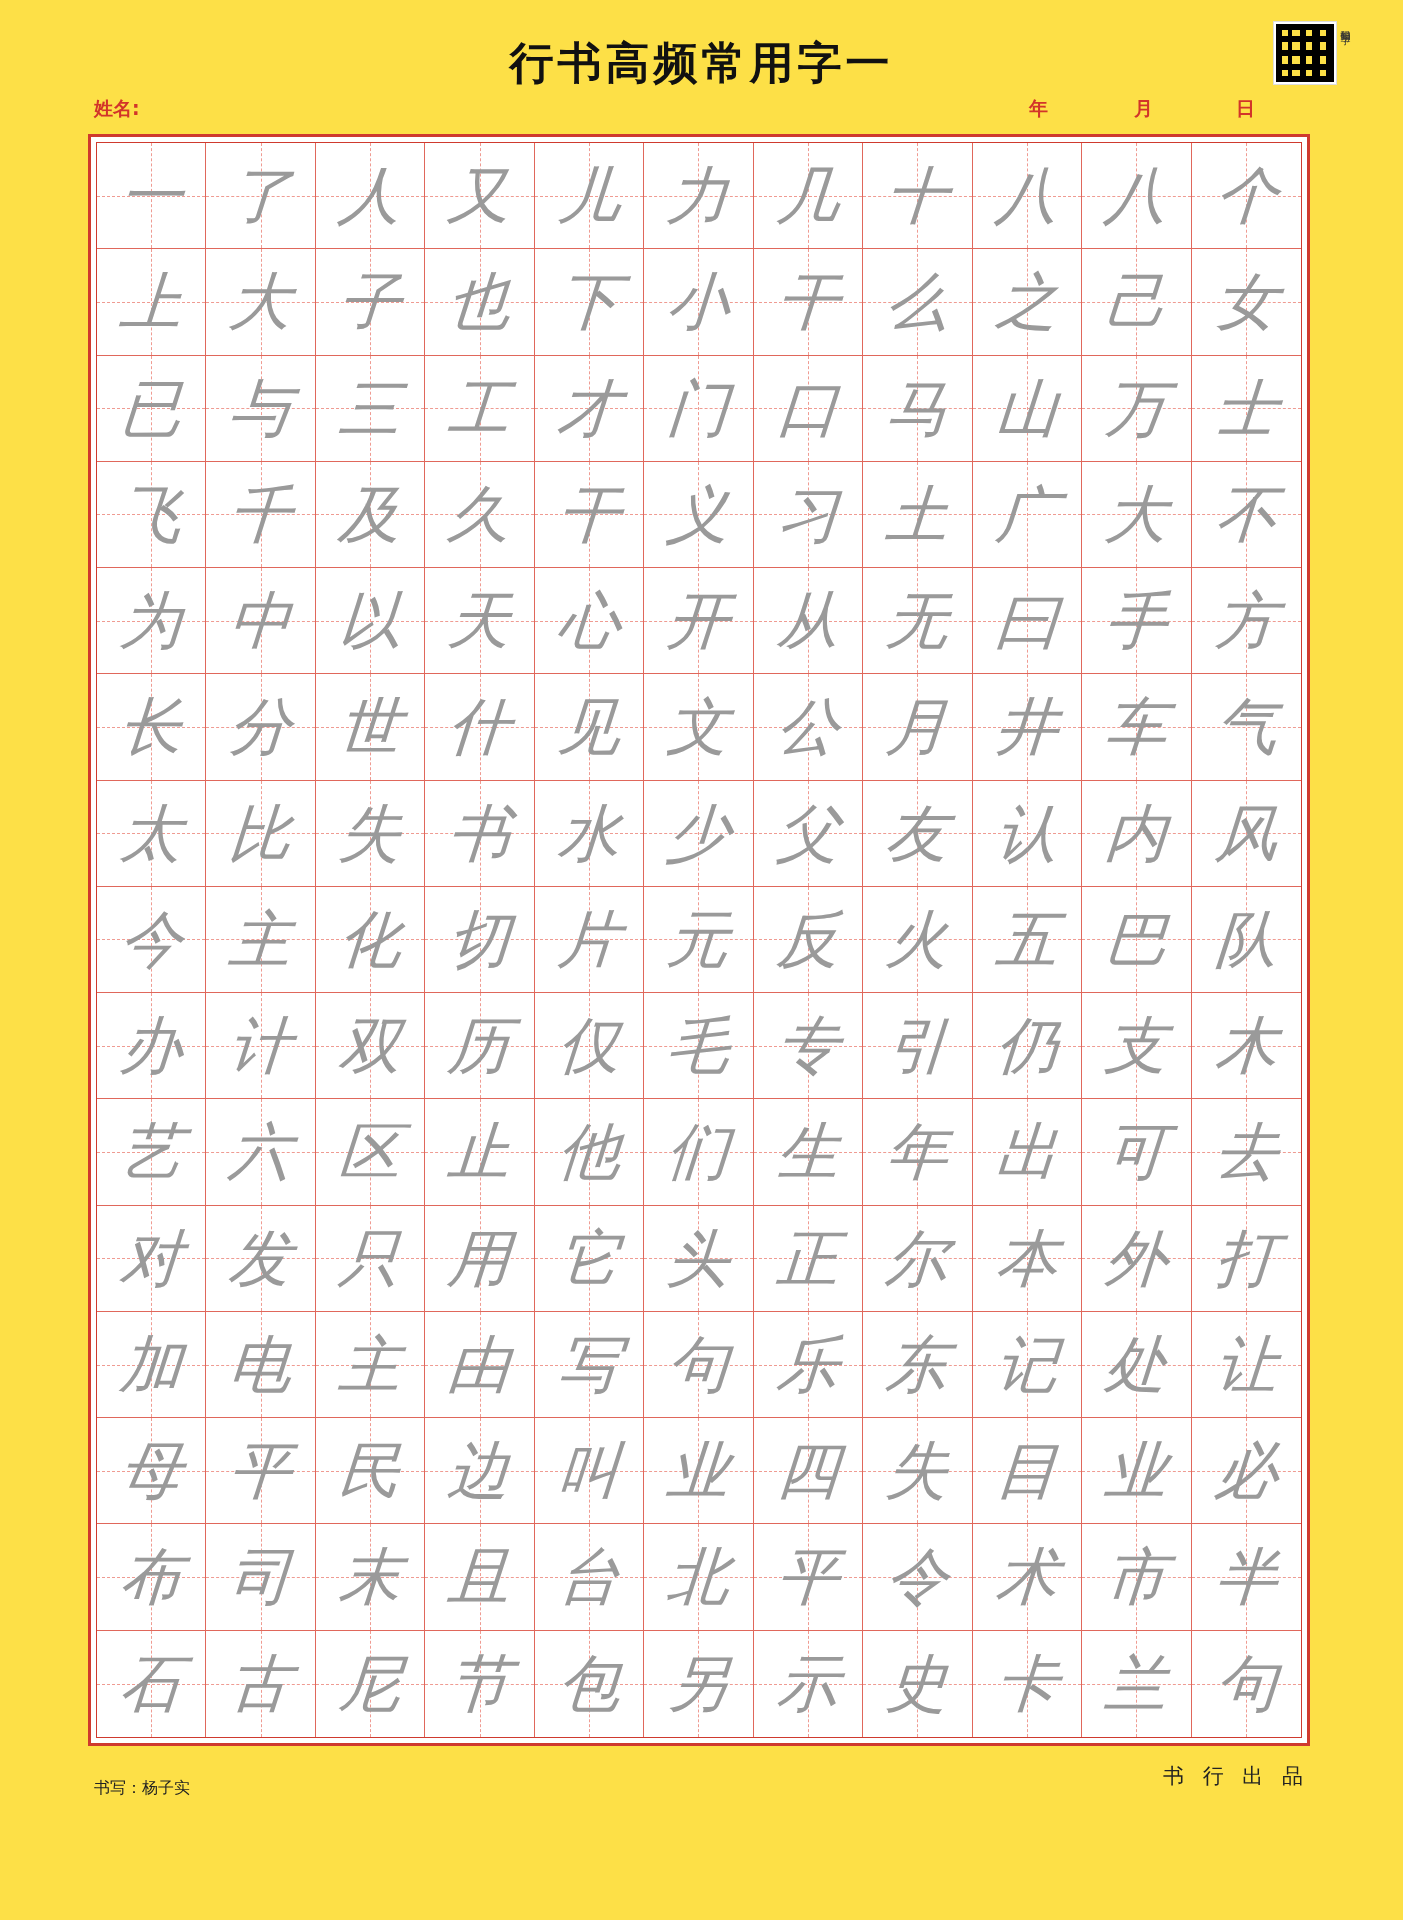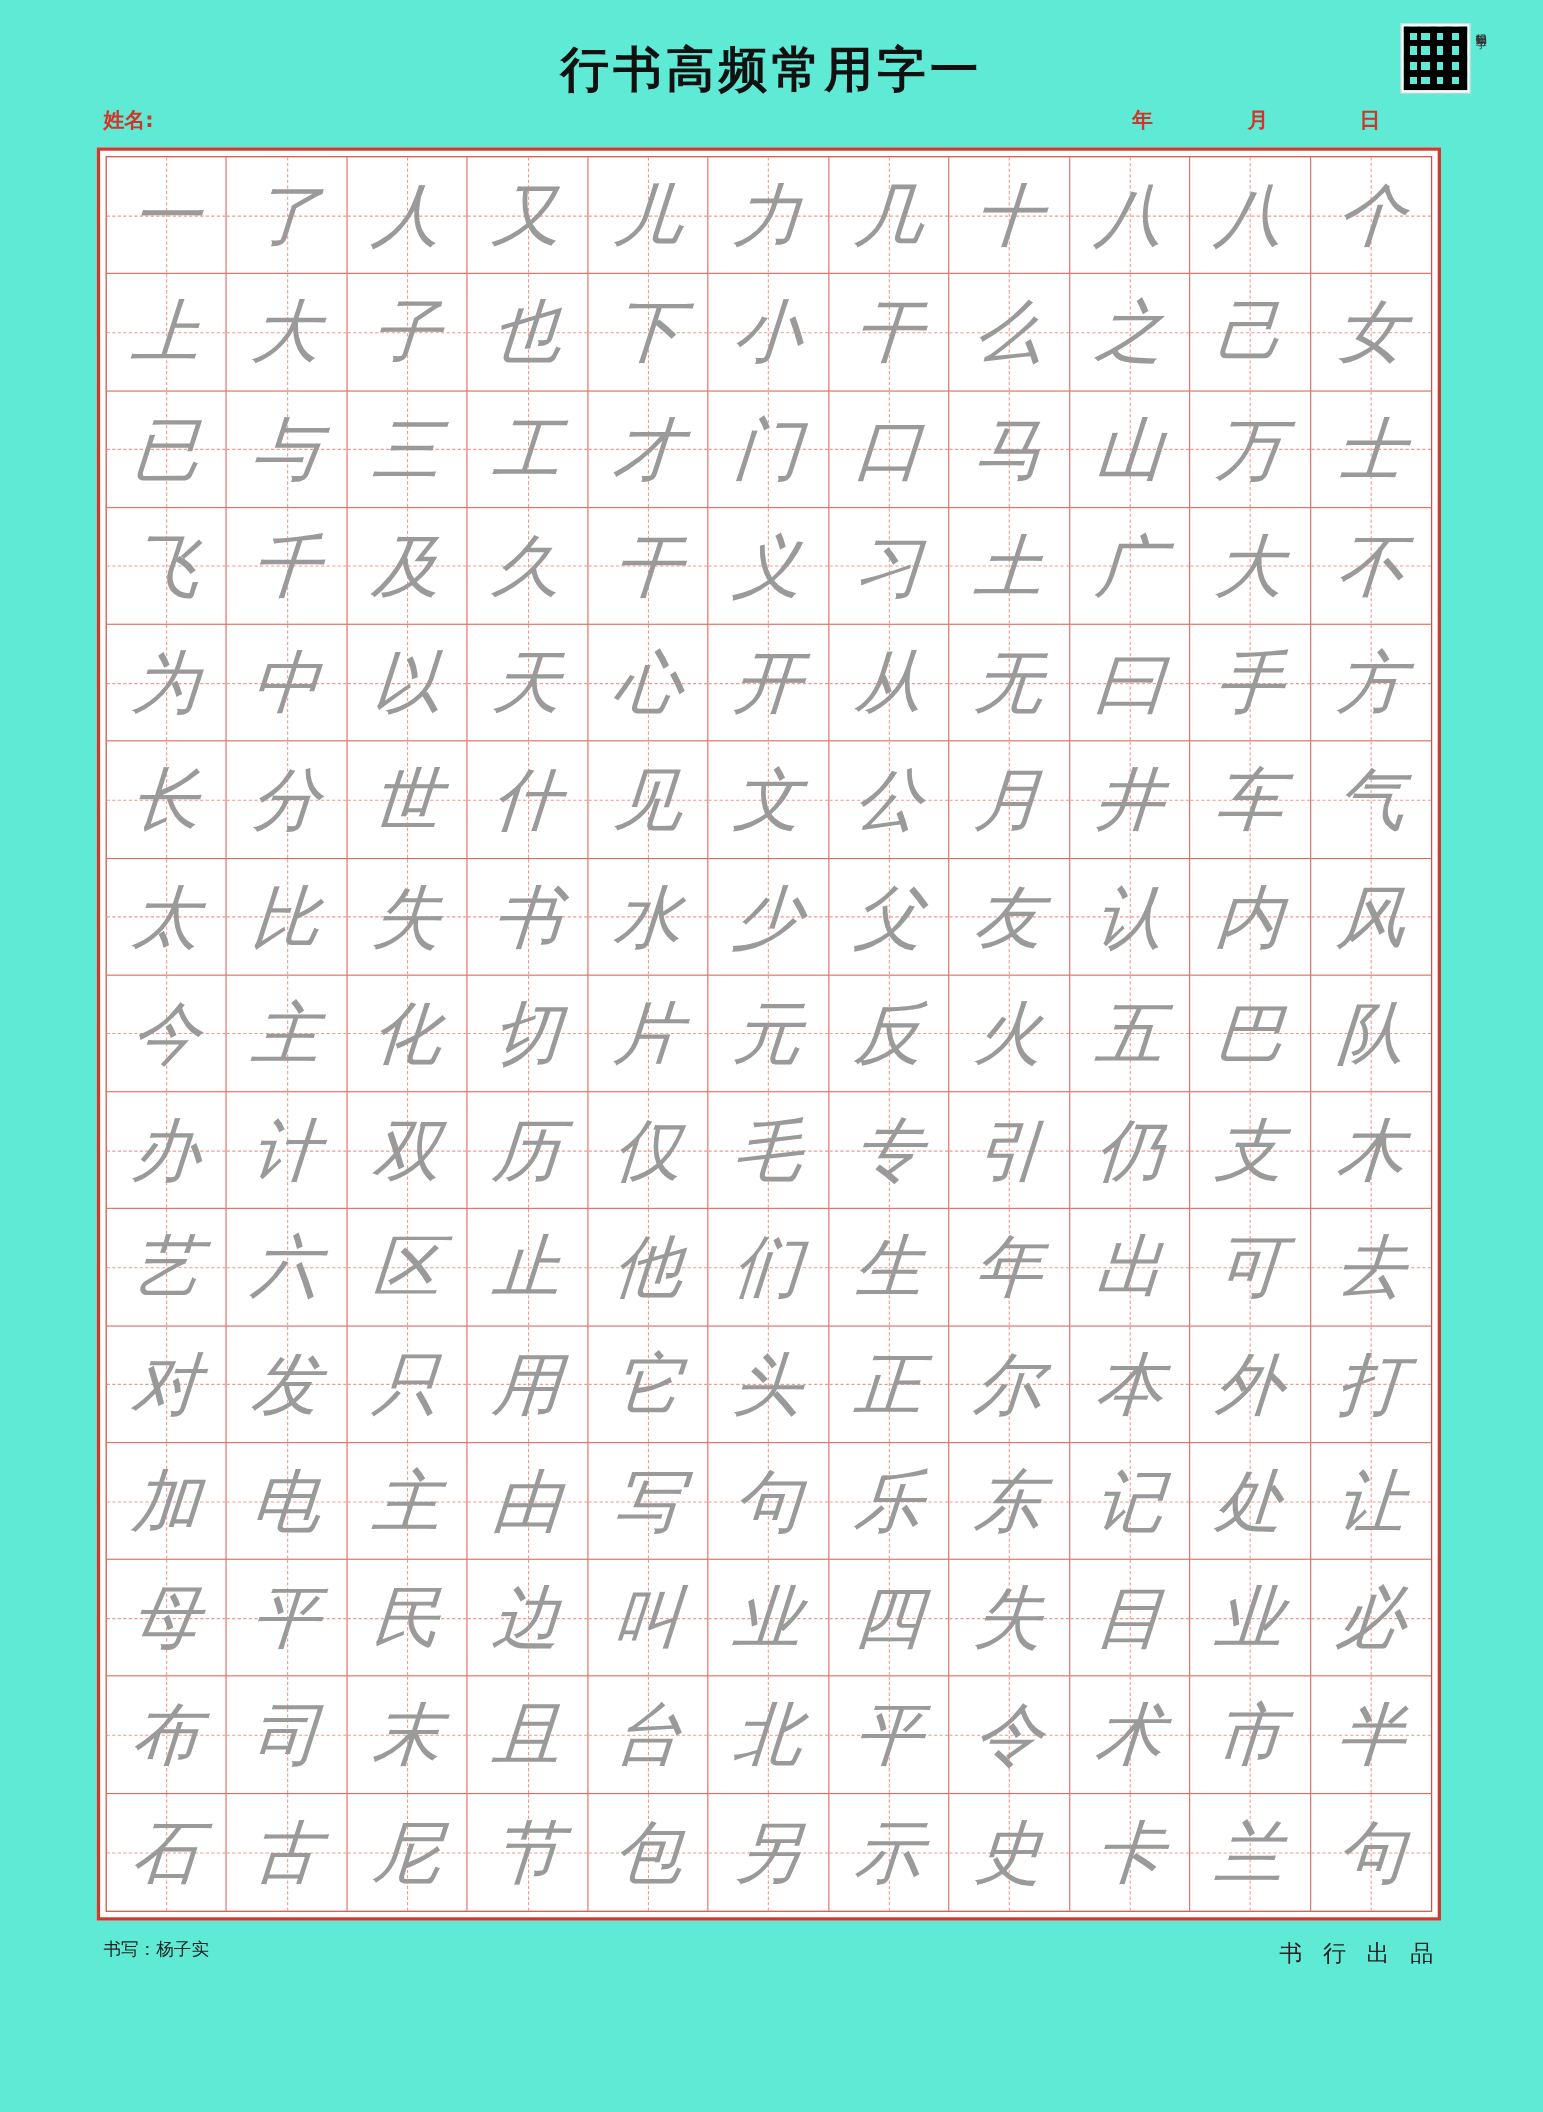--- a/index.html
+++ b/index.html
@@ -5,21 +5,21 @@
   html,body{margin:0;padding:0;}
   body{
     width:1403px;height:1920px;
     background:#ffffff;
     font-family:"Liberation Sans", sans-serif;
     position:relative;
     overflow:hidden;
   }
   .page{
     position:absolute;left:0;top:0;width:1403px;height:1920px;
-    background:#5eead4;
+    background:#fde047;
   }
   
   .title{
     position:absolute;left:0;top:34px;width:1403px;
     text-align:center;
     font-family:"DejaVu Serif", serif;
     font-size:44px;font-weight:bold;letter-spacing:4px;
     color:#111;
   }
   .qr-block{
@@ -103,21 +103,21 @@
     font-style:italic;
     transform:skewX(-4deg);
     z-index:2;
     line-height:1;
   }
   
   .footer{
     position:absolute;left:0;top:1762px;width:1403px;height:40px;
   }
   .footer-left{
-    position:absolute;left:94px;top:0;
+    position:absolute;left:94px;top:16px;
     font-size:16px;color:#222;
     font-family:"DejaVu Sans", sans-serif;
   }
   .footer-right{
     position:absolute;right:94px;top:0;
     font-size:21px;color:#222;letter-spacing:6px;
     font-family:"DejaVu Sans", sans-serif;
   }
 </style>
 </head>

